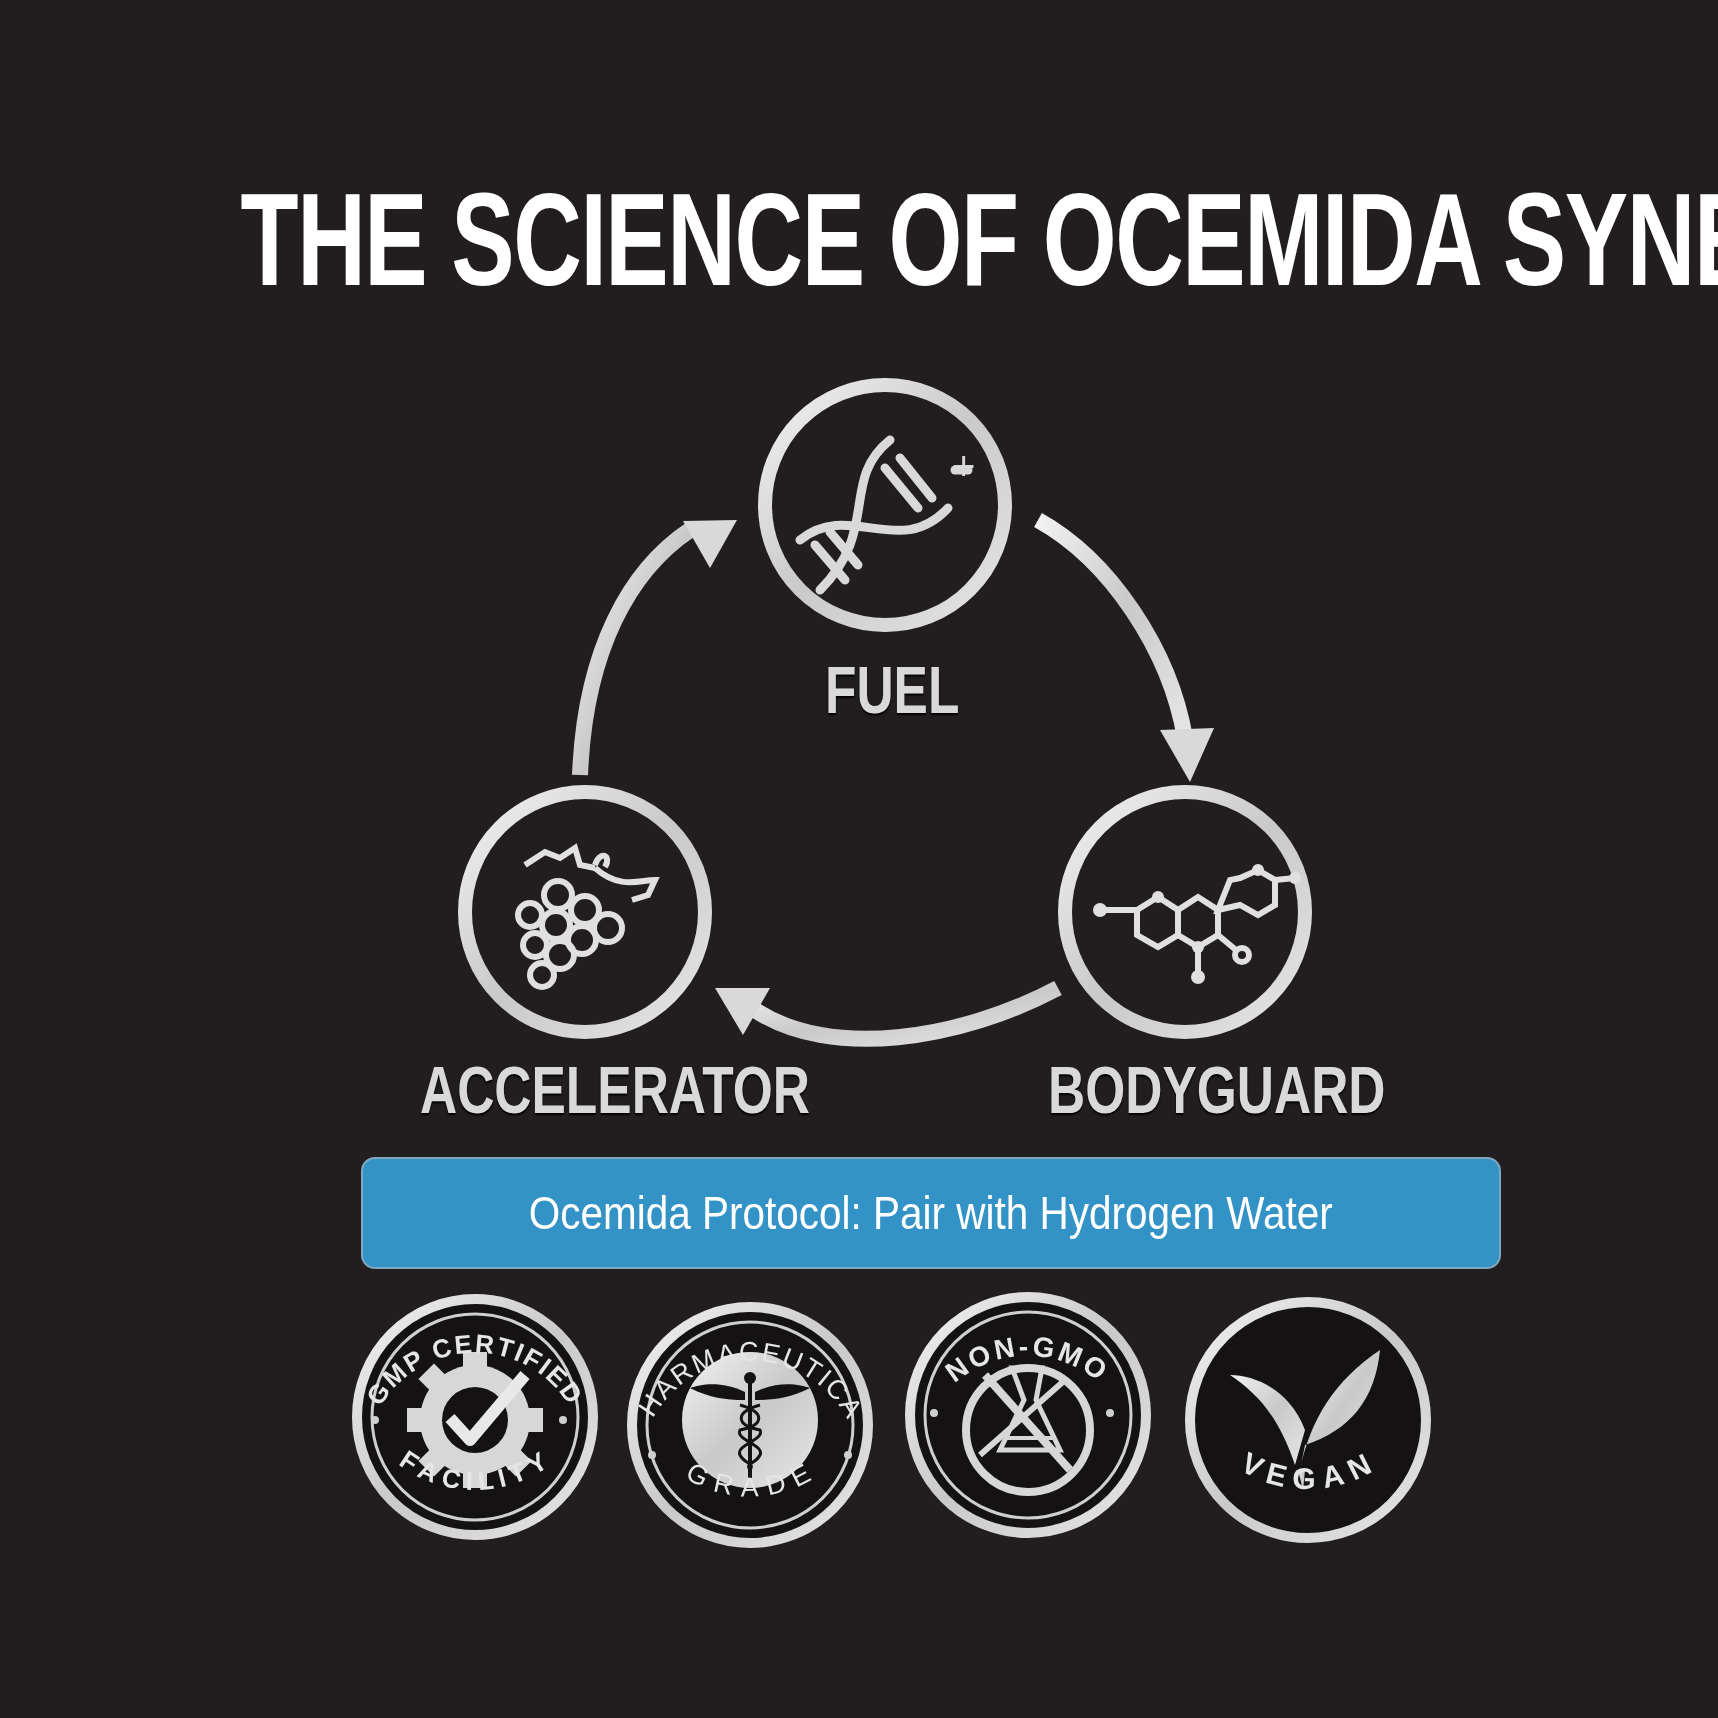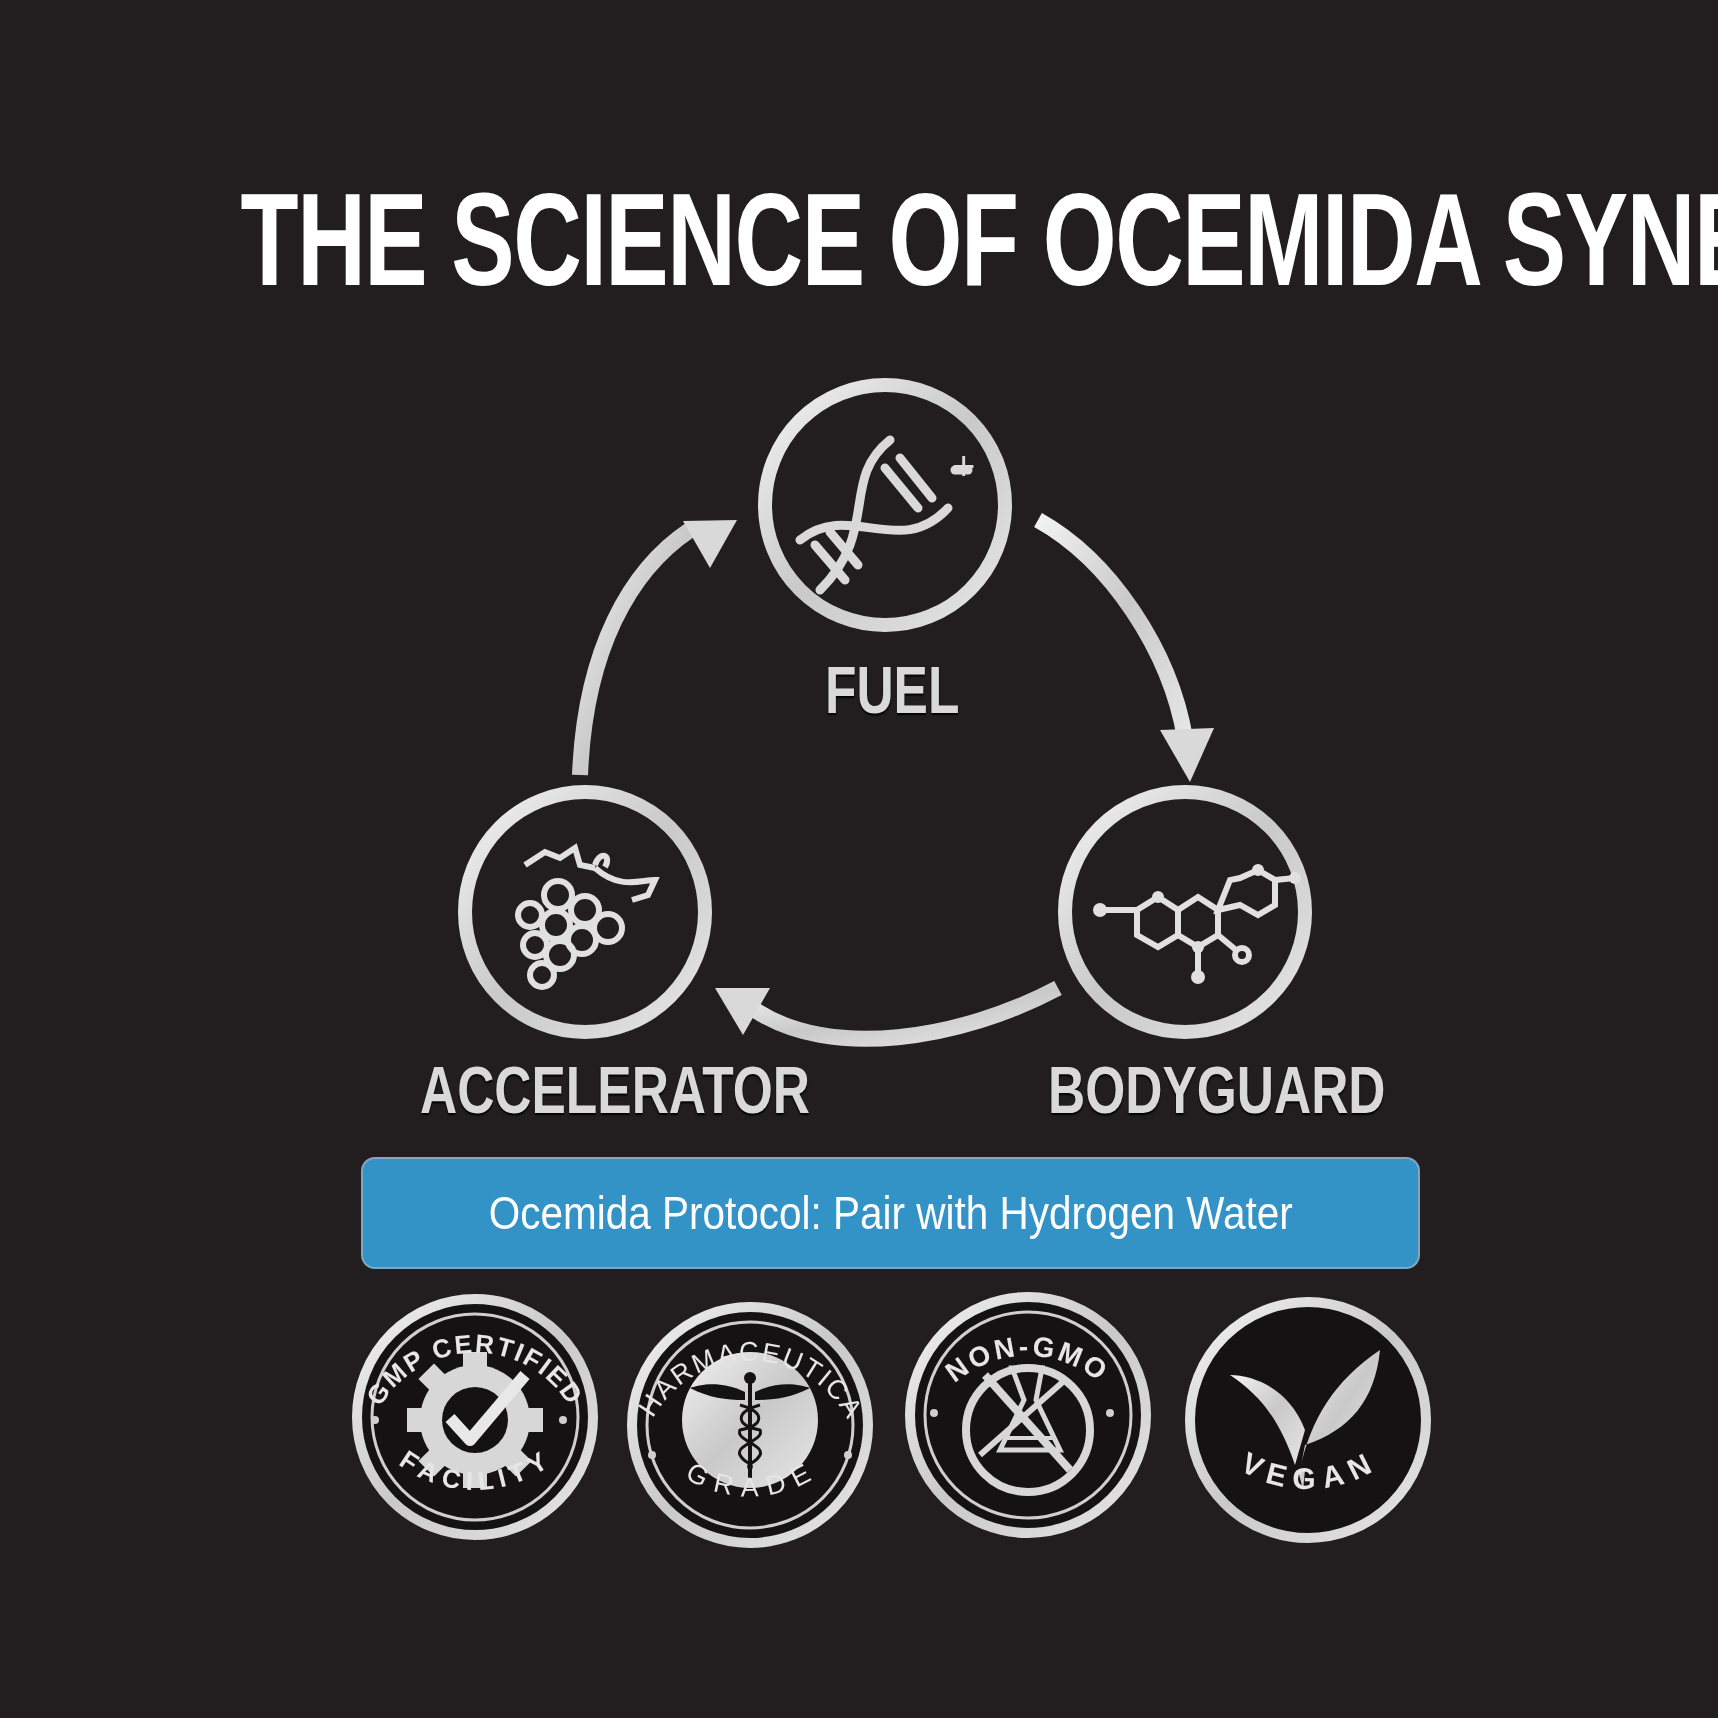--- a/index.html
+++ b/index.html
@@ -19,21 +19,21 @@
       white-space:nowrap;
     }
     .diagram { position:absolute; left:0; top:0; width:1718px; height:1718px; }
     .node-label {
       position:absolute; color:#d9d9d9; font-weight:bold;
       font-size:66px; line-height:70px; white-space:nowrap;
       transform:scaleX(0.78); transform-origin:left center;
       text-shadow:0 2px 2px #000;
     }
     .protocol-bar {
-      position:absolute; left:361px; top:1157px; width:1059px; height:112px;
+      position:absolute; left:361px; top:1157px; width:1140px; height:112px;
       background:#3393c7; border-radius:14px;
       border:2px solid #7fa7bd; box-sizing:border-box;
       display:flex; align-items:center; justify-content:center;
     }
     .protocol-text {
       color:#ffffff; font-size:46px; white-space:nowrap;
       transform:scaleX(0.88);
     }
   </style>
 </head>

